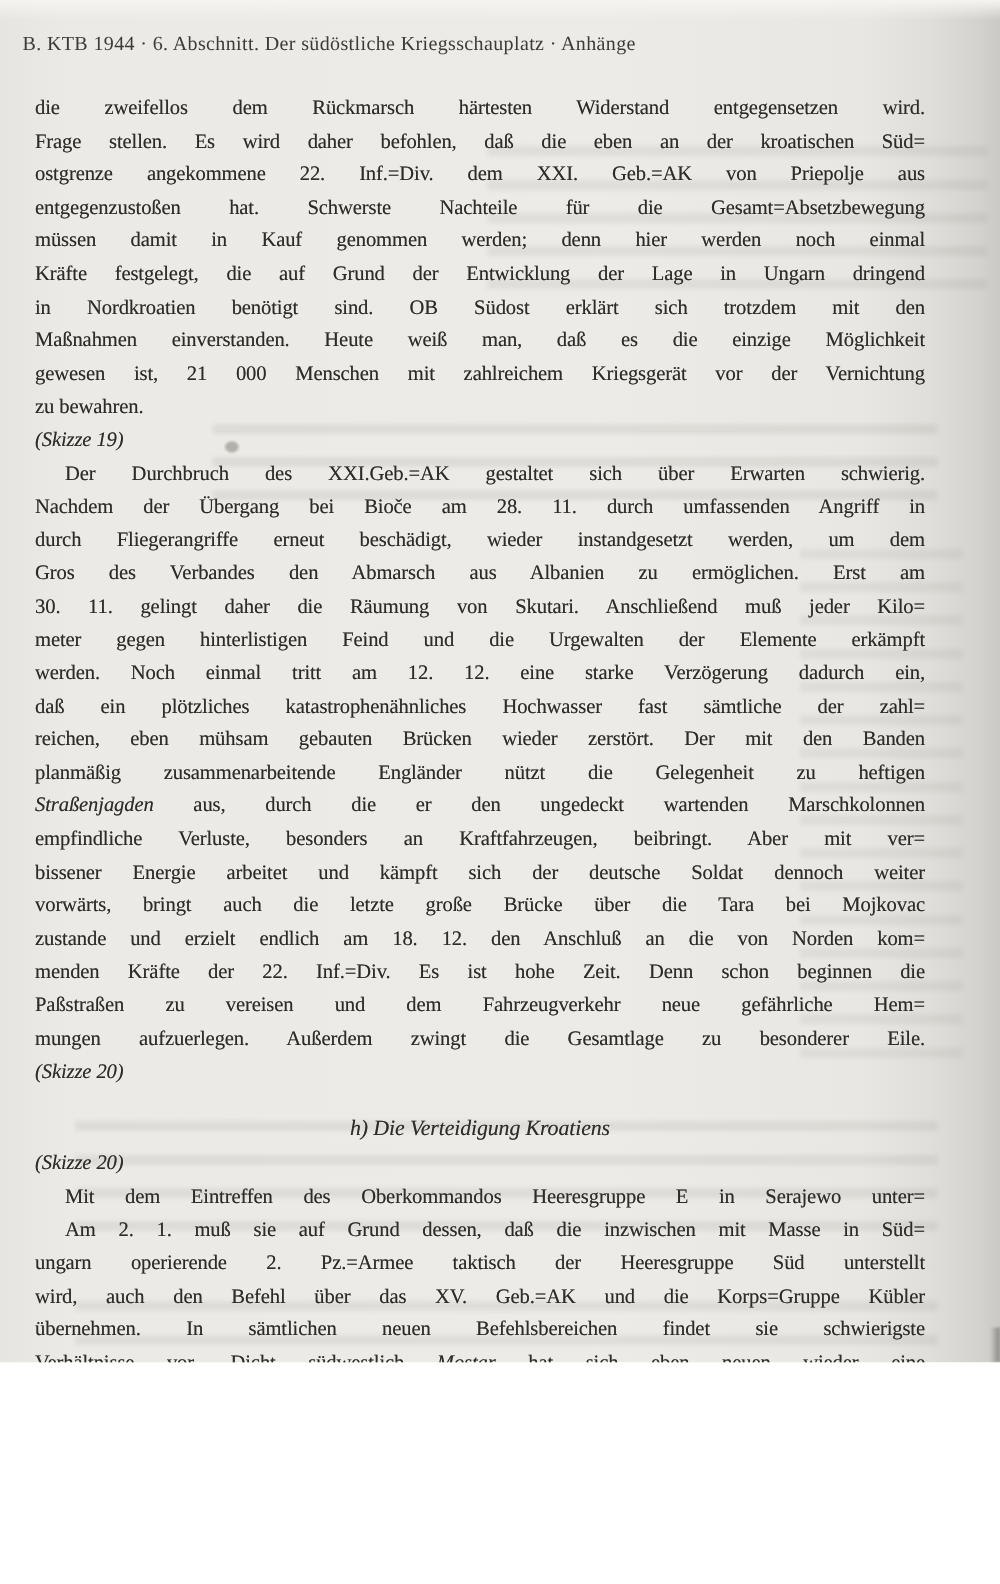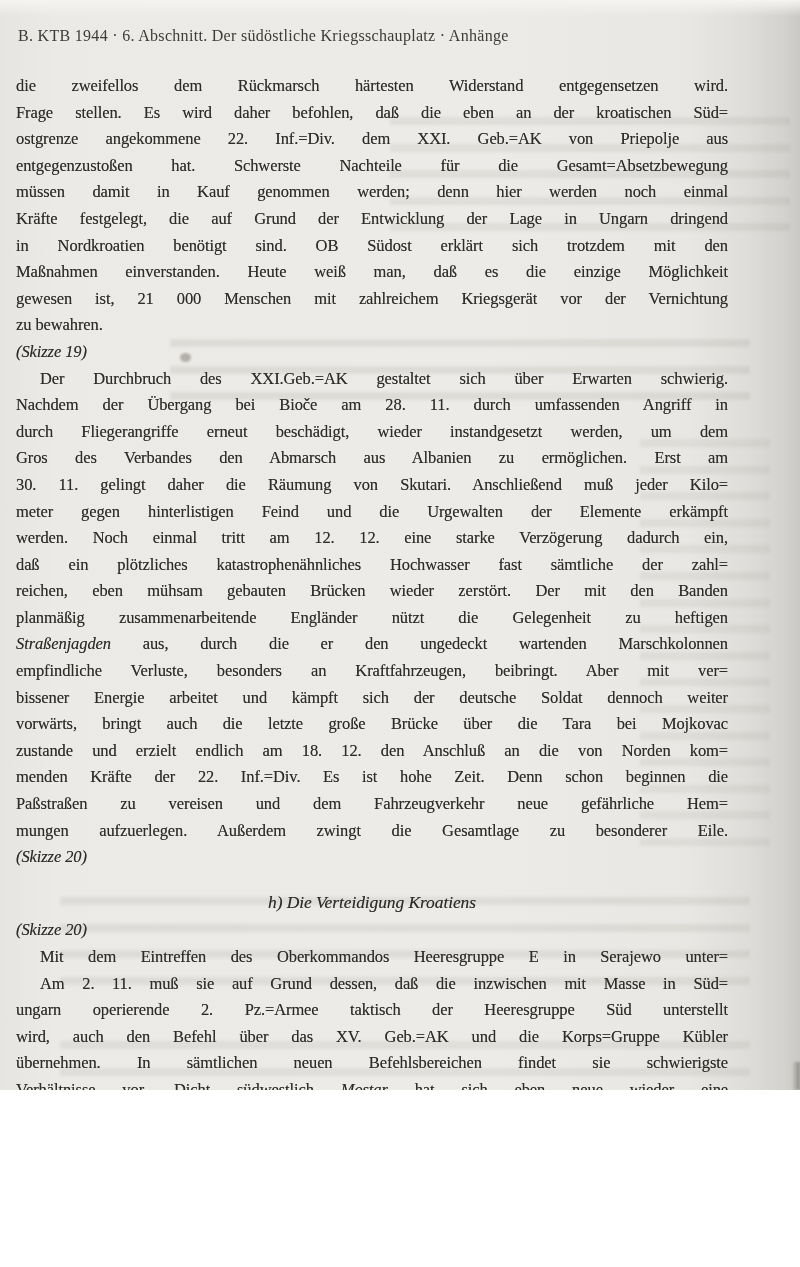--- a/index.html
+++ b/index.html
@@ -15,21 +15,21 @@
   .top-band {
     position: absolute; top: 0; left: 0; right: 0; height: 16px;
     background: linear-gradient(180deg, #f5f4f1, rgba(245,244,241,0));
   }
   .running-header {
     position: absolute; left: 18px; top: 27px; width: 700px;
     font-size: 16px; letter-spacing: 0.3px; color: #3c3b36;
     white-space: nowrap;
   }
   .column {
-    position: absolute; left: 16px; top: 73px; width: 712px;
+    position: absolute; left: 28px; top: 73px; width: 712px;
     font-size: 16.5px; line-height: 26.6px; letter-spacing: -0.1px;
     text-rendering: optimizeLegibility;
   }
   .line {
     height: 26.6px; overflow: hidden;
     text-align: justify; text-align-last: justify;
     text-shadow: 0 0 0.5px rgba(45,44,40,0.55);
   }
   .endline { text-align-last: left; }
   .indent { text-indent: 24px; }
@@ -122,25 +122,25 @@
         <div class="line"><span>Paßstraßen zu vereisen und dem Fahrzeugverkehr neue gefährliche Hem=</span></div>
         <div class="line"><span>mungen aufzuerlegen. Außerdem zwingt die Gesamtlage zu besonderer Eile.</span></div>
       </div>
       <div class="line caption endline">(Skizze 20)</div>
       <div class="heading">h) Die Verteidigung Kroatiens</div>
       <div class="line caption endline">(Skizze 20)</div>
       <div>
         <div class="line indent"><span>Mit dem Eintreffen des Oberkommandos Heeresgruppe E in Serajewo unter=</span></div>
       </div>
       <div>
-        <div class="line indent"><span>Am 2. 11. muß sie auf Grund dessen, daß die inzwischen mit Masse in Süd=</span></div>
+        <div class="line indent"><span>Am 2. 1. muß sie auf Grund dessen, daß die inzwischen mit Masse in Süd=</span></div>
         <div class="line"><span>ungarn operierende 2. Pz.=Armee taktisch der Heeresgruppe Süd unterstellt</span></div>
         <div class="line"><span>wird, auch den Befehl über das XV. Geb.=AK und die Korps=Gruppe Kübler</span></div>
         <div class="line"><span>übernehmen. In sämtlichen neuen Befehlsbereichen findet sie schwierigste</span></div>
-        <div class="line"><span>Verhältnisse vor. Dicht südwestlich </span><span class="it">Mostar</span><span> hat sich eben neue wieder eine</span></div>
+        <div class="line"><span>Verhältnisse vor. Dicht südwestlich </span><span class="it">Mostar</span><span> hat sich eben neuen wieder eine</span></div>
         <div class="line"><span>haltbare Abwehrfront, jedoch mit zwei offenen Flügeln, gebildet, die dringend</span></div>
       </div>
     </div>
 
   <div class="smudge"></div>
   <div class="smudge-2"></div>
 
   <div class="page-number">824</div>
 
   <div class="corner-shadow"></div>

